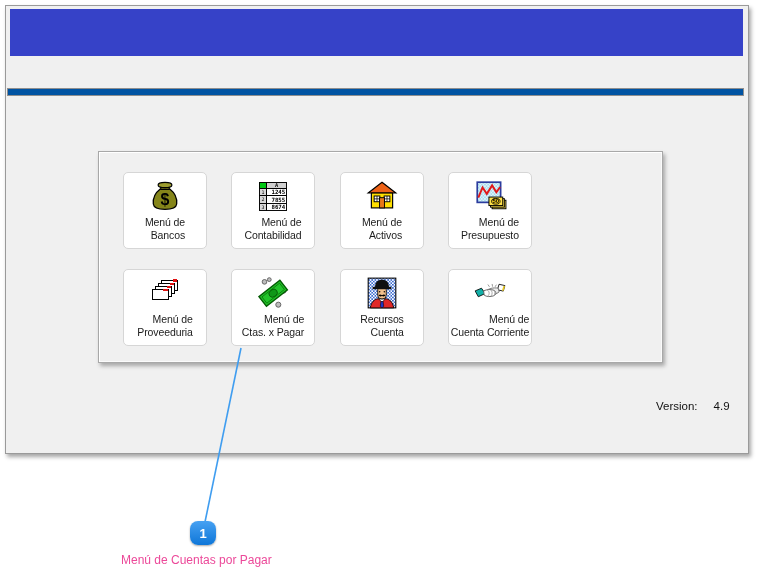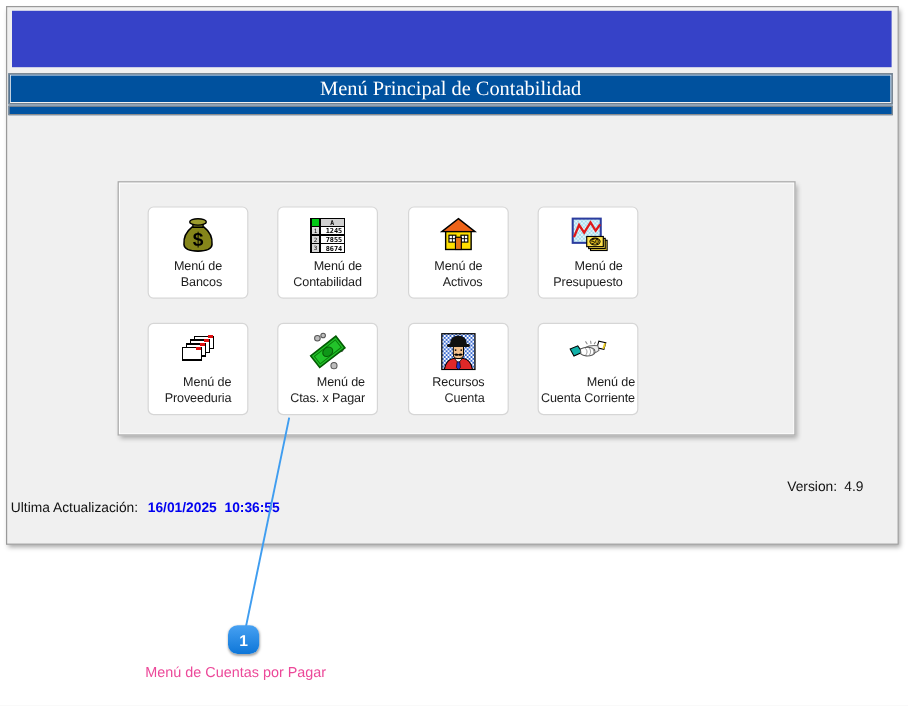--- a/index.html
+++ b/index.html
@@ -43,41 +43,38 @@
   .lbl{
     flex:1;display:flex;align-items:center;justify-content:center;
     font-size:10.5px;line-height:12.5px;letter-spacing:-0.1px;
     text-align:right;color:#1c1c1c;white-space:pre-line;padding-bottom:4px;
   }
   .f-usuario{position:absolute;left:23px;top:394px;font-size:11.5px;color:#111;}
   .f-usuario .val{font-weight:bold;margin-left:4px;}
   .f-update{position:absolute;left:3px;top:412px;font-size:11.5px;color:#111;}
   .f-update .val{color:#0000f0;font-weight:bold;margin-left:8px;white-space:pre;}
   .f-version{position:absolute;left:650px;top:394px;font-size:11.5px;color:#111;}
-  .f-version .val{margin-left:6px;}
+  .f-version .val{margin-left:16px;}
   .overlay{position:absolute;left:0;top:0;width:757px;height:588px;pointer-events:none;z-index:10;}
   .badge{
     position:absolute;left:190px;top:521px;width:26px;height:24px;z-index:11;
     border-radius:8px;background:linear-gradient(#47a1f2,#0e76d8);
     color:#fff;font-size:13px;font-weight:bold;
     display:flex;align-items:center;justify-content:center;
     box-shadow:0 1px 2px rgba(0,0,0,0.35);
   }
   .callout-label{position:absolute;left:121px;top:553px;font-size:12px;color:#ec4899;z-index:11;}
 </style>
 </head>
 <body>
 
 <div class="window">
 
   <div class="titlebar"></div>
 
-  <div class="banner">
-    <span>Menú Principal de Contabilidad</span>
-  </div>
 
   <div class="strip"></div>
 
   <div class="panel">
 
     <div class="btn" style="left:24px;top:20px">
       <span class="ic">
         <svg viewBox="0 0 32 32" width="34" height="34">
           <path d="M11.5 9.5 C7 13 4.5 18 5 23.5 C5.4 27 9 28.5 16 28.5 C23 28.5 26.6 27 27 23.5 C27.5 18 25 13 20.5 9.5 Z" fill="#85851a" stroke="#000" stroke-width="1.2"></path>
           <path d="M12 9.8 L12 7.4 L20 7.4 L20 9.8 Z" fill="#85851a" stroke="#000" stroke-width="1.1"></path>
@@ -234,23 +231,20 @@
         </svg>
       </span>
       <span class="lbl">Menú de
 Cuenta Corriente</span>
     </div>
 
 
   </div>
 
 
-  <div class="f-update">
-    <span>Ultima Actualización:</span><span class="val">16/01/2025  10:36:55</span>
-  </div>
 
   <div class="f-version">
     <span>Version:</span><span class="val">4.9</span>
   </div>
 
 </div>
 
 <svg class="overlay">
   <line x1="241" y1="348" x2="205" y2="522" stroke="#3f9df0" stroke-width="1.6"></line>
 </svg>

